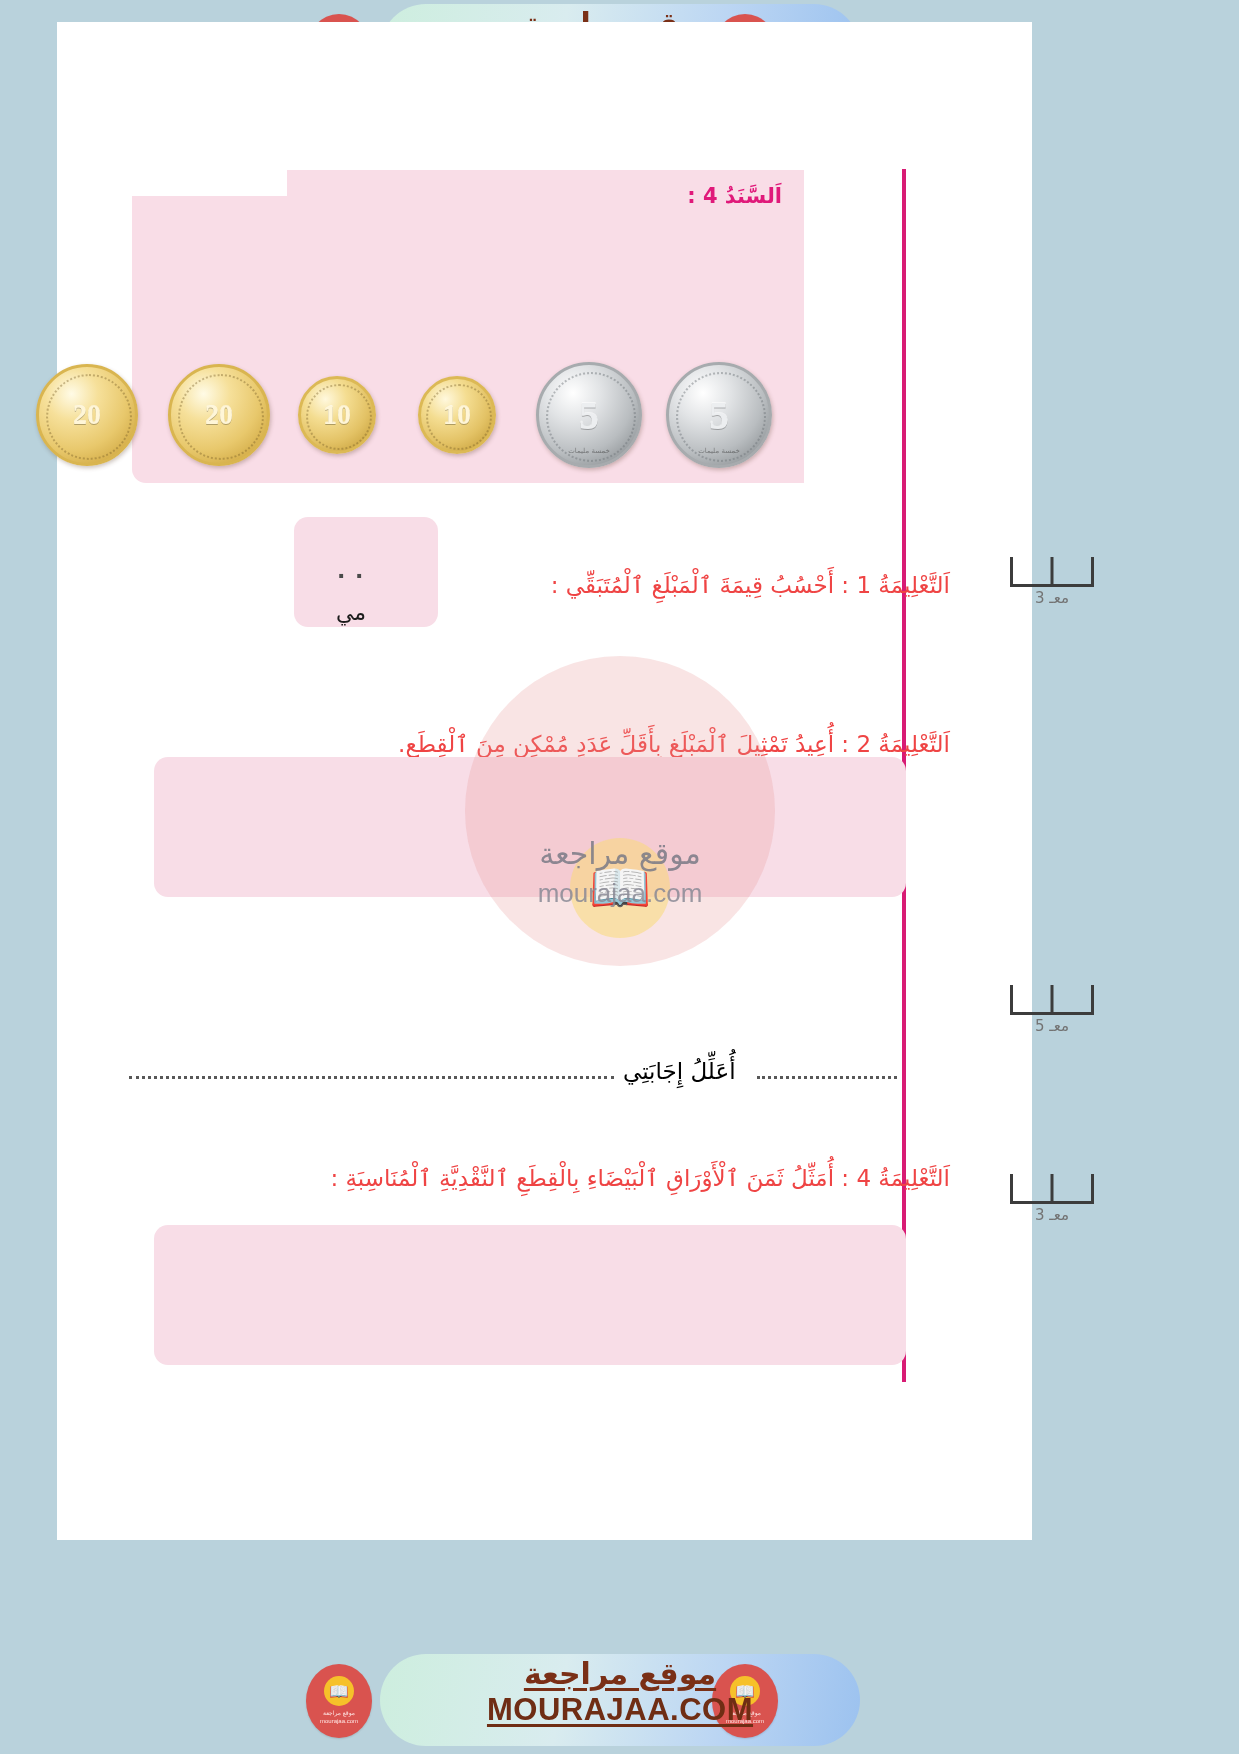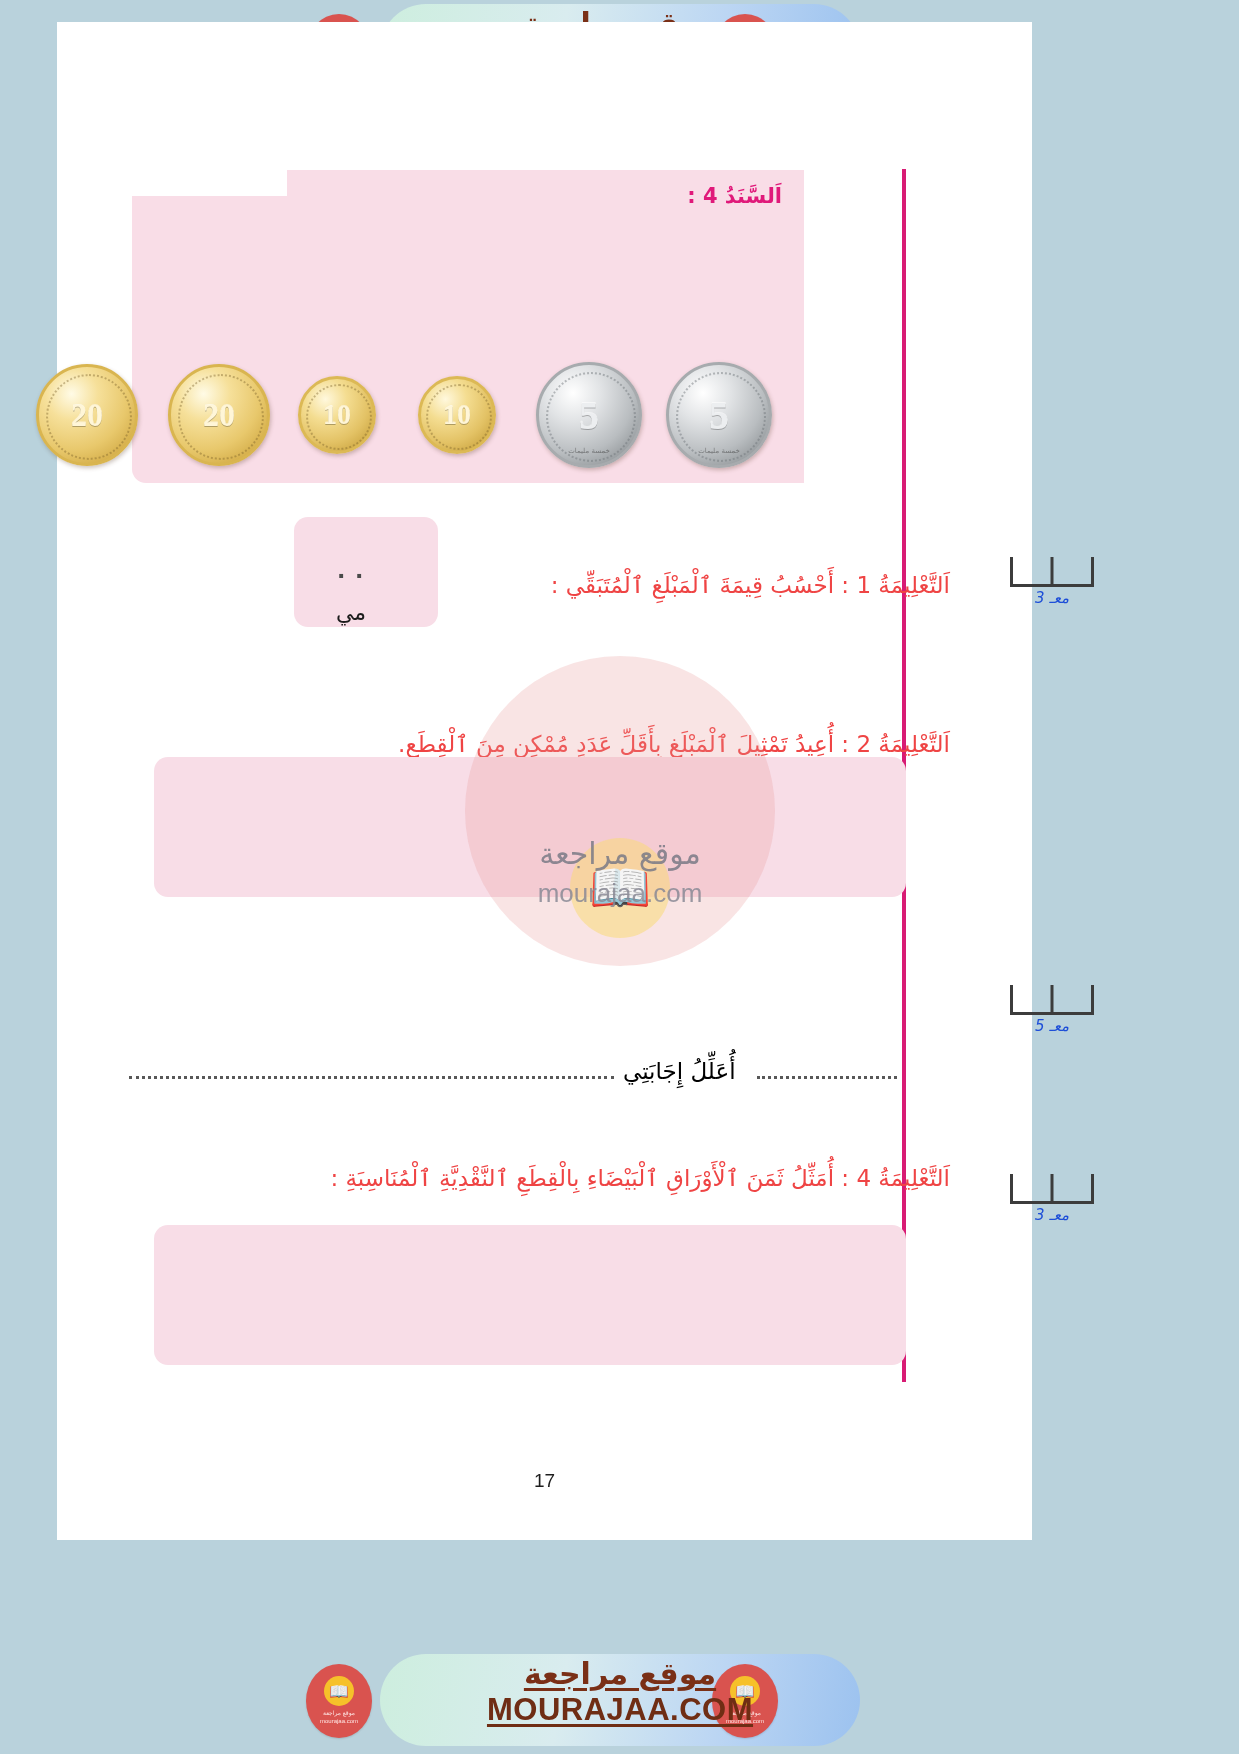--- a/index.html
+++ b/index.html
@@ -215,21 +215,21 @@
   }
   .coin.gold-s .val { font-size: 28px; color: #fff6d8; }
   
   .coin.gold-l {
     width: 96px;
     height: 96px;
     background:
       radial-gradient(circle at 34% 28%, #fffbe6 0%, #f6e09a 28%, #e8c86c 60%, #cfa63f 88%, #f3dc95 100%);
     border: 3px solid #d9b550;
   }
-  .coin.gold-l .val { font-size: 32px; color: #fff6d8; }
+  .coin.gold-l .val { font-size: 28px; color: #fff6d8; }
   .coin .rim {
     position: absolute;
     left: 7%;
     top: 7%;
     width: 86%;
     height: 86%;
     border-radius: 50%;
     border: 2px dotted rgba(120,95,40,0.40);
   }
   .coin.silver .rim { border-color: rgba(110,115,120,0.45); }
@@ -264,24 +264,23 @@
     left: 50%;
     top: 0;
     width: 3px;
     height: 100%;
     background: #3c3c3c;
     transform: translateX(-50%);
   }
   .score .cap {
     margin-top: 2px;
     font-size: 15px;
-    color: #1d4ed8;
+    color: #737373;
     direction: rtl;
     font-family: "DejaVu Sans", sans-serif;
-    font-style: italic;
   }
 
   
   .answer-box {
     position: absolute;
     background: #f8dde7;
     border-radius: 14px;
   }
   .answer-unit {
     position: absolute;
@@ -469,21 +468,20 @@
   </div>
 
   <div class="answer-box" style="left:97px; top:1203px; width:752px; height:140px;"></div>
 
   <div class="watermark">
     <div class="wm-disc">📖</div>
     <div class="wm-ar">موقع مراجعة</div>
     <div class="wm-url">mourajaa.com</div>
   </div>
 
-  <div class="page-number">17</div>
 </div>
 
 <div class="brandbar bottom">
   <div class="brand-pill"></div>
 
   <div class="brand-logo left">
     <div class="disc">📖</div>
     <div class="cap">
       <span>موقع مراجعة</span><br>
       <span>mourajaa.com</span>

